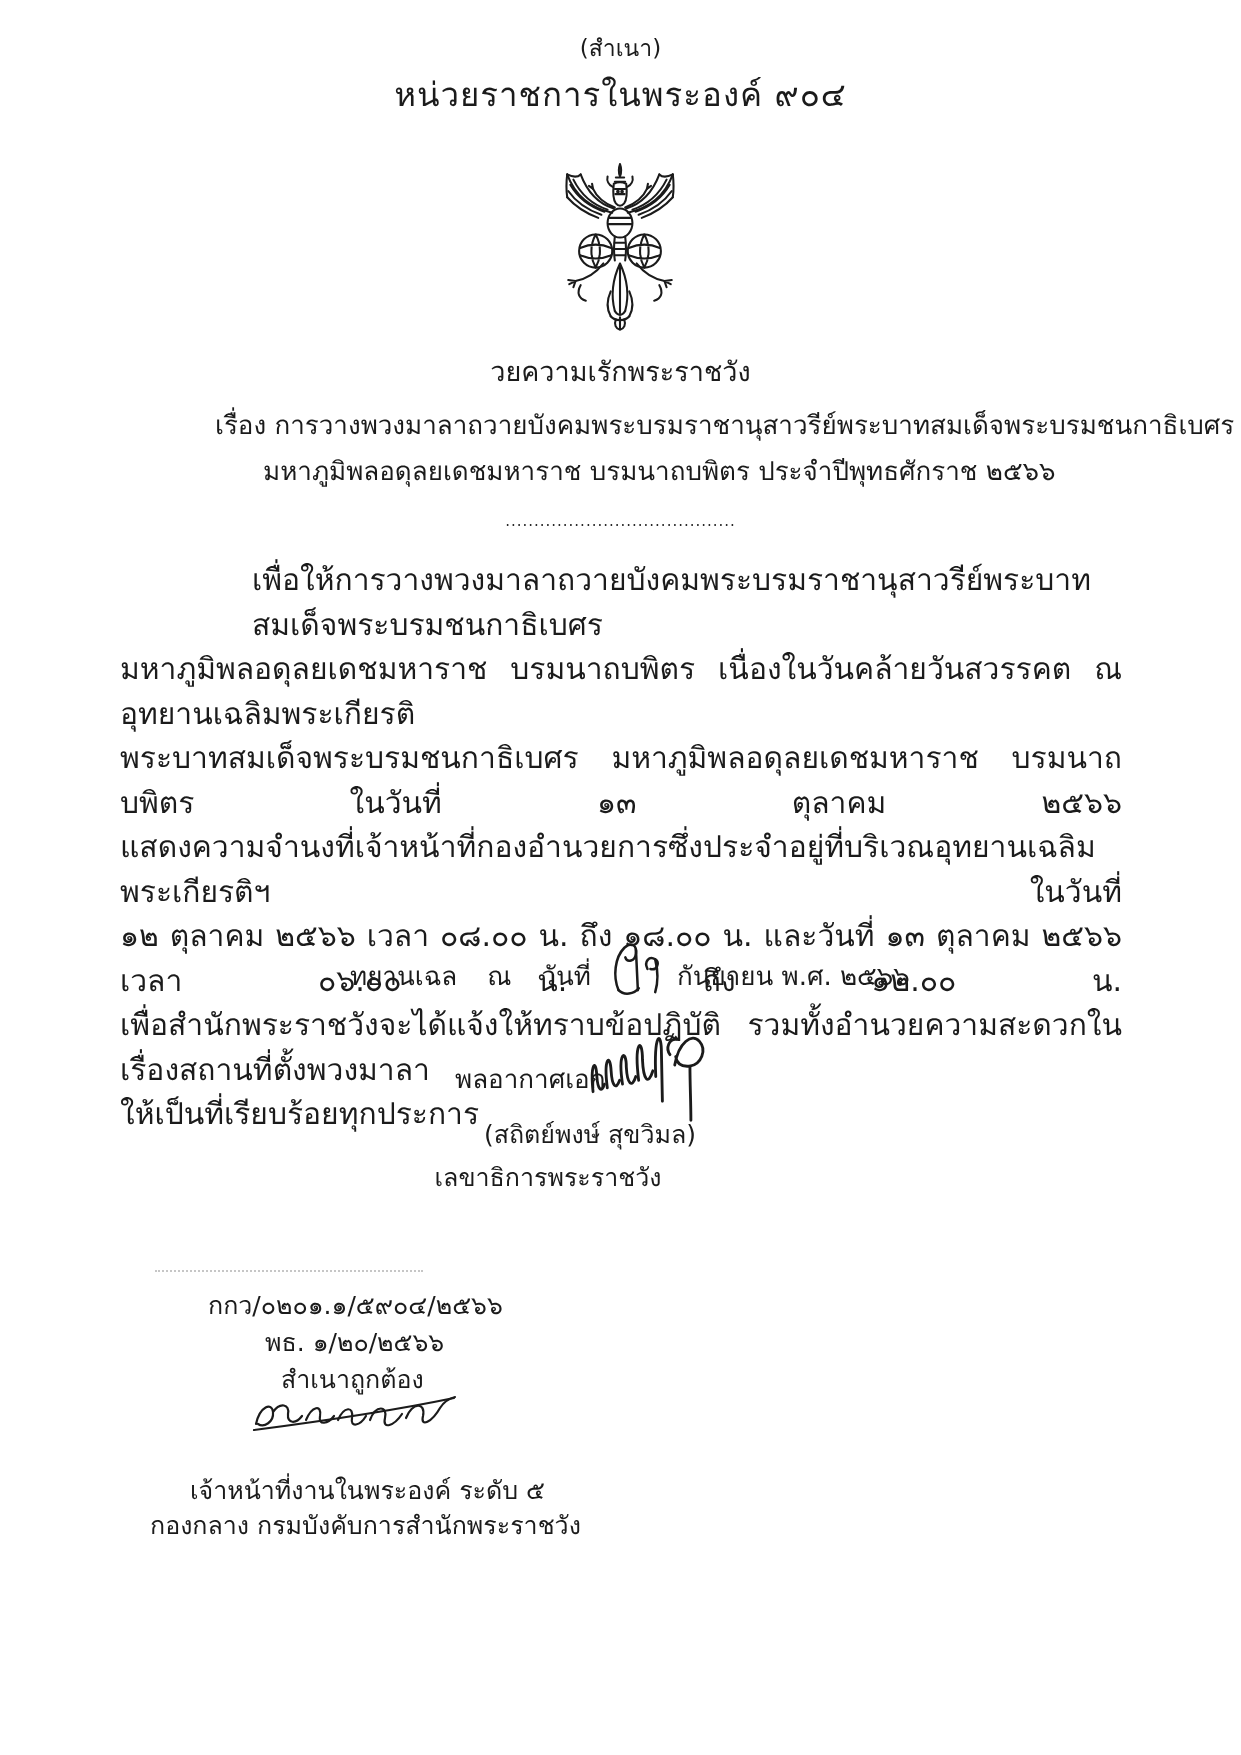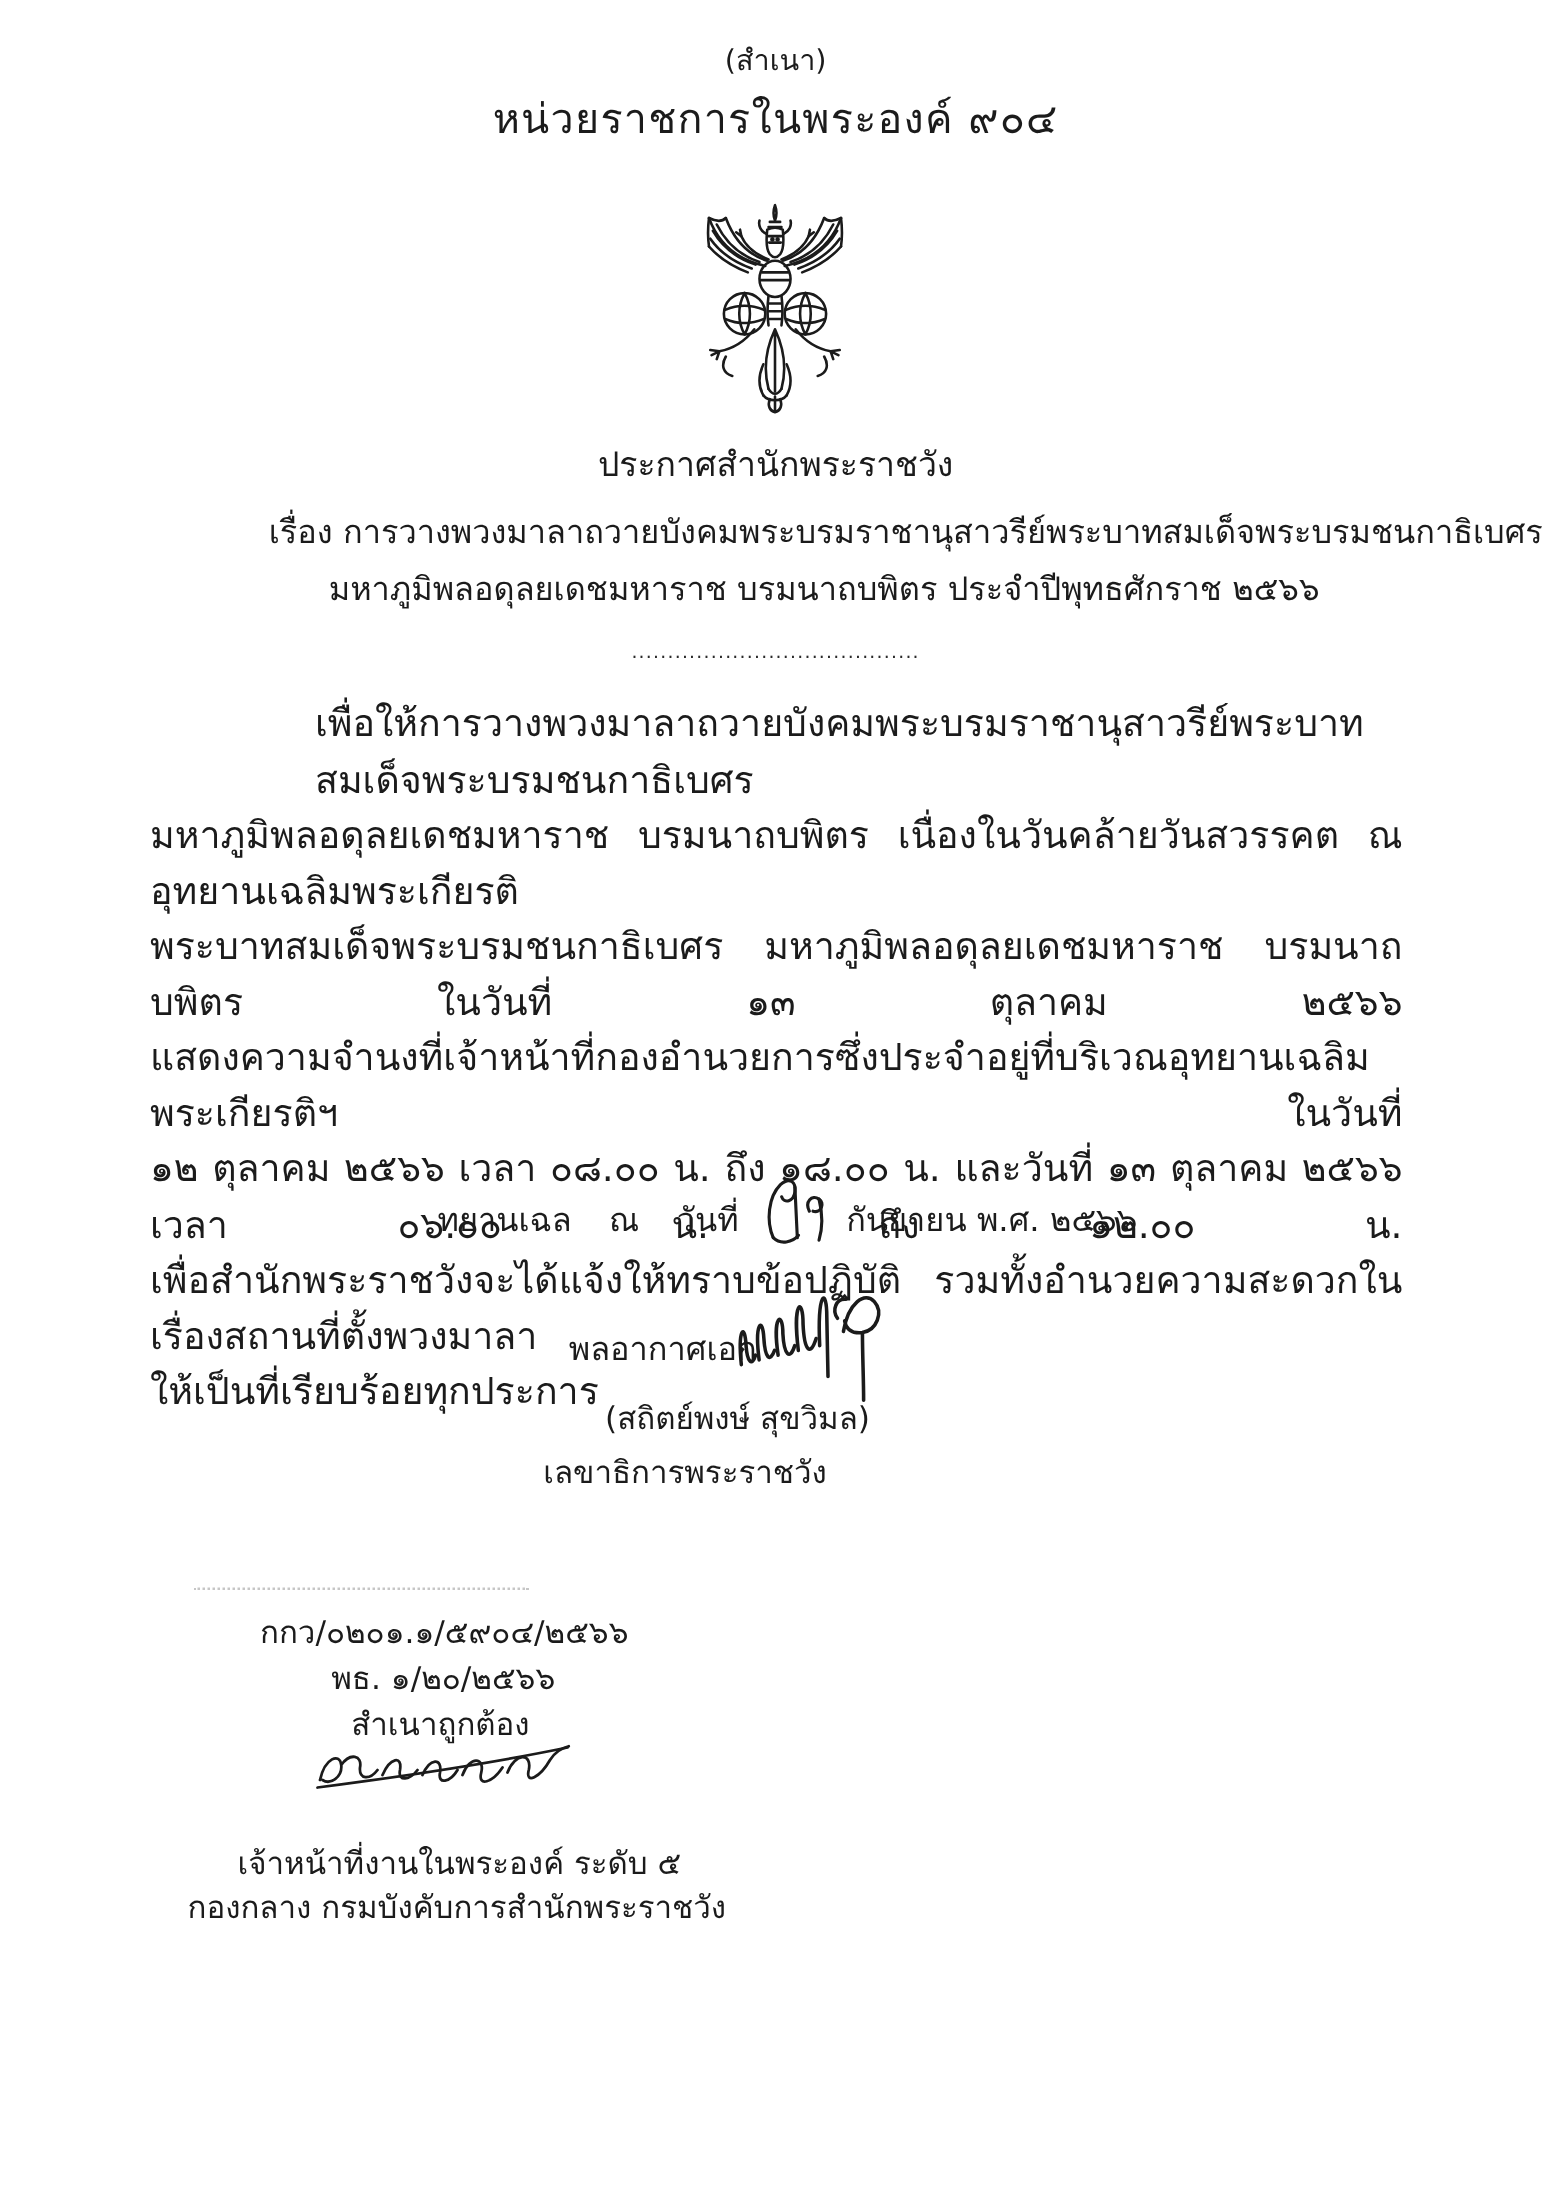--- a/index.html
+++ b/index.html
@@ -106,21 +106,21 @@
 
         <path d="M150 196 C136 226 132 258 140 288 M150 196 C164 226 168 258 160 288 M150 200 L150 292"></path>
         <path d="M140 288 C146 298 154 298 160 288"></path>
         <path d="M132 250 C124 268 124 284 132 298 M168 250 C176 268 176 284 168 298"></path>
         <path d="M132 298 C140 308 160 308 168 298"></path>
         <path d="M150 300 L150 320 M142 304 C138 314 142 322 150 324 M158 304 C162 314 158 322 150 324"></path>
       </g>
     </svg>
   </div>
 
-  <div class="abs center announce-title">ประกาศสำนักพระราชวัง</div>
+  <div class="abs center announce-title">วยความเรักพระราชวัง</div>
 
   <div class="abs subject-1">เรื่อง  การวางพวงมาลาถวายบังคมพระบรมราชานุสาวรีย์พระบาทสมเด็จพระบรมชนกาธิเบศร</div>
   <div class="abs subject-2">มหาภูมิพลอดุลยเดชมหาราช บรมนาถบพิตร ประจำปีพุทธศักราช ๒๕๖๖</div>
 
   <div class="abs center dots-sep">........................................</div>
 
   <div class="abs body-block">
     <div class="jline indent">เพื่อให้การวางพวงมาลาถวายบังคมพระบรมราชานุสาวรีย์พระบาทสมเด็จพระบรมชนกาธิเบศร</div>
     <div class="jline">มหาภูมิพลอดุลยเดชมหาราช บรมนาถบพิตร  เนื่องในวันคล้ายวันสวรรคต ณ อุทยานเฉลิมพระเกียรติ</div>
     <div class="jline">พระบาทสมเด็จพระบรมชนกาธิเบศร มหาภูมิพลอดุลยเดชมหาราช บรมนาถบพิตร ในวันที่ ๑๓ ตุลาคม ๒๕๖๖</div>

